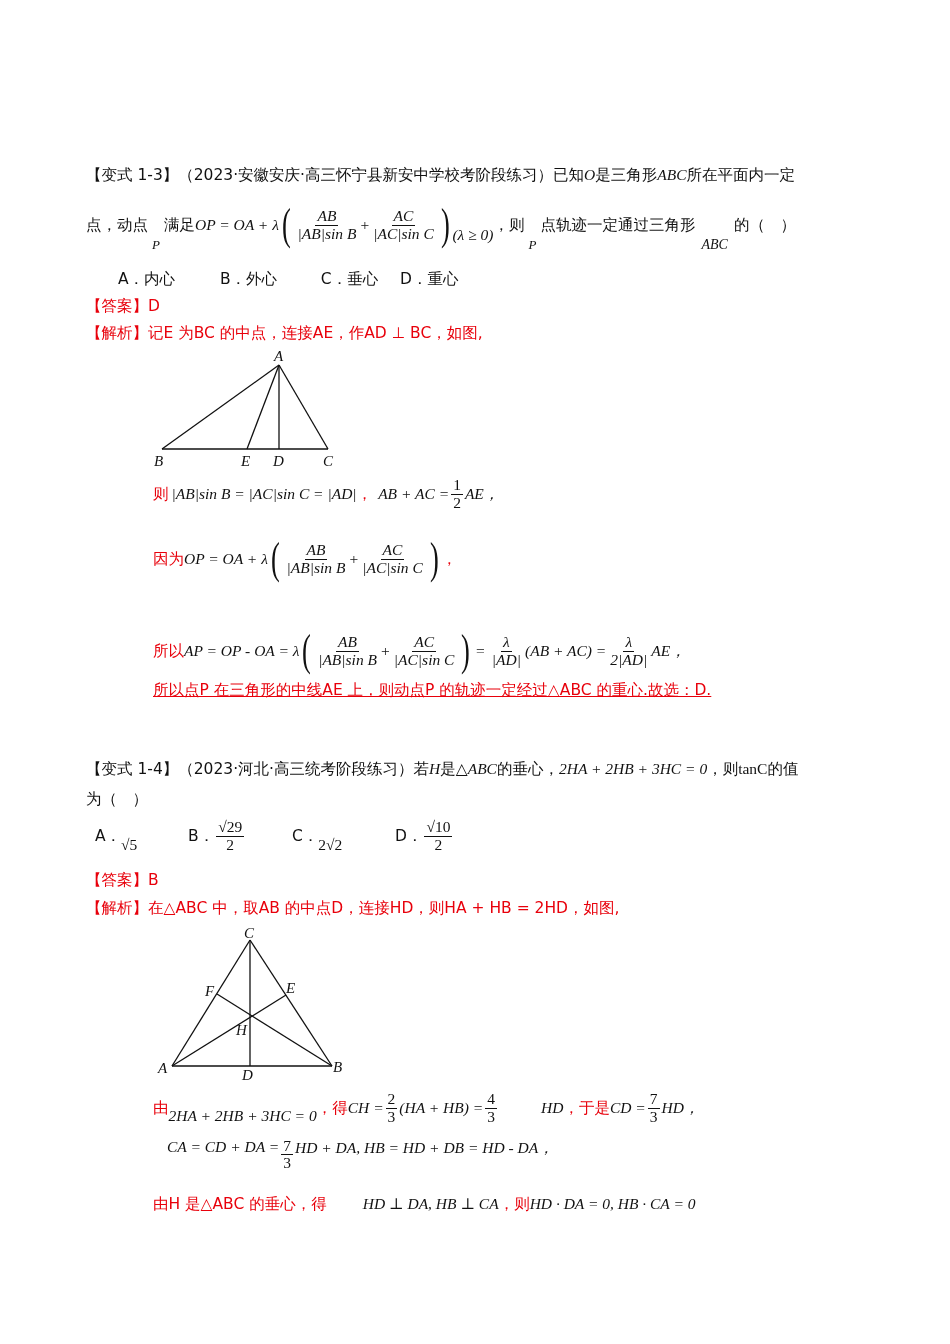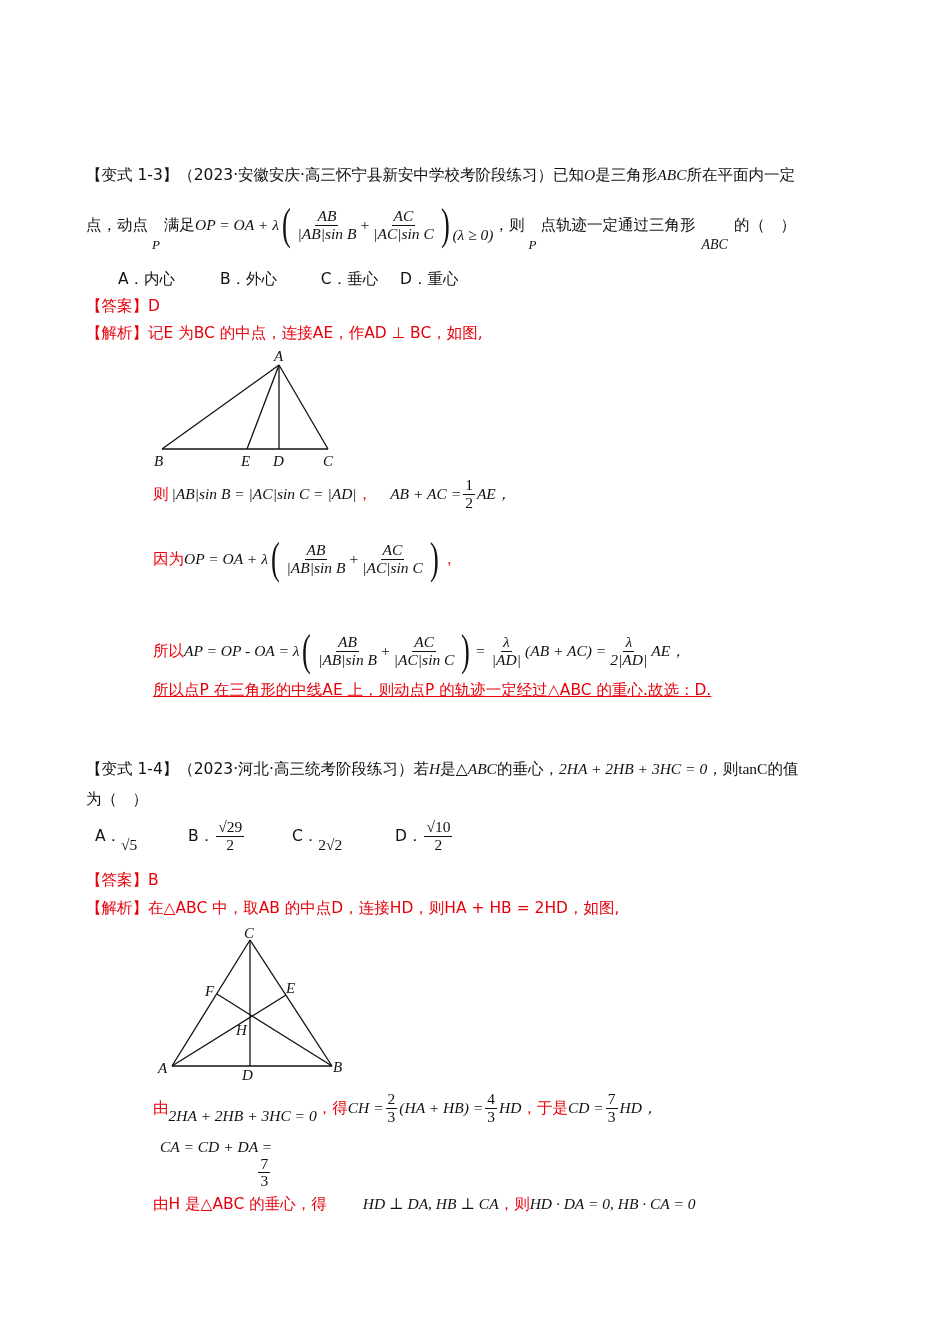--- a/index.html
+++ b/index.html
@@ -59,21 +59,21 @@
   <text x="4" y="121">B</text>
   <text x="91" y="121">E</text>
   <text x="123" y="121">D</text>
   <text x="173" y="121">C</text>
 </svg>
 
 <div class="abs red" style="left:153px;top:472px;display:flex;align-items:center;height:44px;">
   <span>则</span>
   <span class="m" style="color:#111;margin-left:3px;">|AB|sin B = |AC|sin C = |AD|</span>
     <span>，</span>
-  <span class="m" style="color:#111;margin-left:18px;">AB + AC = </span>
+  <span class="m" style="color:#111;margin-left:6px;">AB + AC = </span>
   <span class="frac mr" style="color:#111;">
       <span class="n">1</span>
       <span class="d">2</span>
     </span>
   <span class="m" style="color:#111;">AE，</span>
 </div>
 
 <div class="abs red" style="left:153px;top:528px;display:flex;align-items:center;height:62px;text-align:center;">
   <span>因为</span>
   <span class="m" style="color:#111;">OP = OA + λ</span>
@@ -176,33 +176,34 @@
   <span class="m" style="color:#111;">CH =</span>
   <span class="frac mr" style="color:#111;">
       <span class="n">2</span>
       <span class="d">3</span>
     </span>
   <span class="m" style="color:#111;">(HA + HB) =</span>
   <span class="frac mr" style="color:#111;">
       <span class="n">4</span>
       <span class="d">3</span>
     </span>
-  <span class="m" style="color:#111;">HD</span>
+  <span class="m" style="color:#111;margin-left:42px;">HD</span>
   <span>，于是</span>
   <span class="m" style="color:#111;">CD =</span>
   <span class="frac mr" style="color:#111;">
       <span class="n">7</span>
       <span class="d">3</span>
     </span>
   <span class="m" style="color:#111;">HD，</span>
 </div>
 
-<div class="abs" style="left:160px;top:1138px;display:flex;align-items:flex-end;height:46px;flex-direction:column;">
+<div class="abs" style="left:167px;top:1138px;display:flex;align-items:flex-start;height:46px;">
   <span class="m">CA = CD + DA =</span>
   <span class="frac mr">
       <span class="n">7</span>
       <span class="d">3</span>
     </span>
+  <span class="m">HD + DA, HB = HD + DB = HD - DA，</span>
 </div>
 
 <div class="abs red" style="left:153px;top:1194px;">
   <span>由H 是△ABC 的垂心，得</span><span class="m" style="color:#111;margin-left:36px;">HD ⊥ DA, HB ⊥ CA</span><span>，则</span><span class="m" style="color:#111;">HD · DA = 0, HB · CA = 0</span>
 </div>
 
 </body></html>

